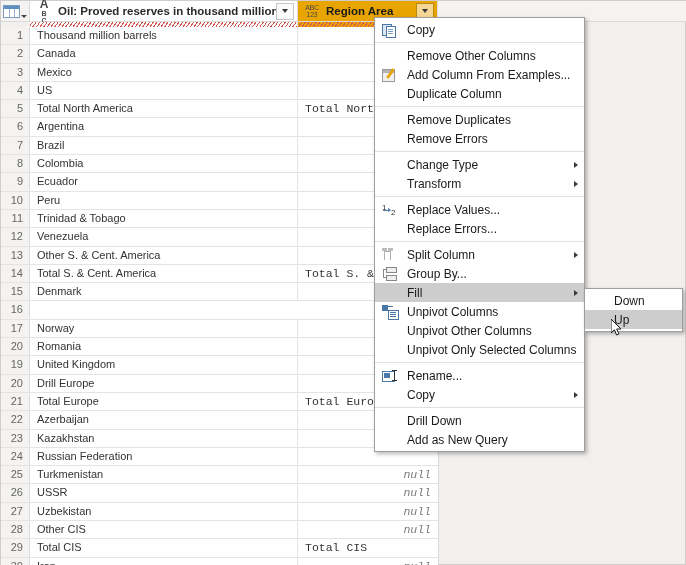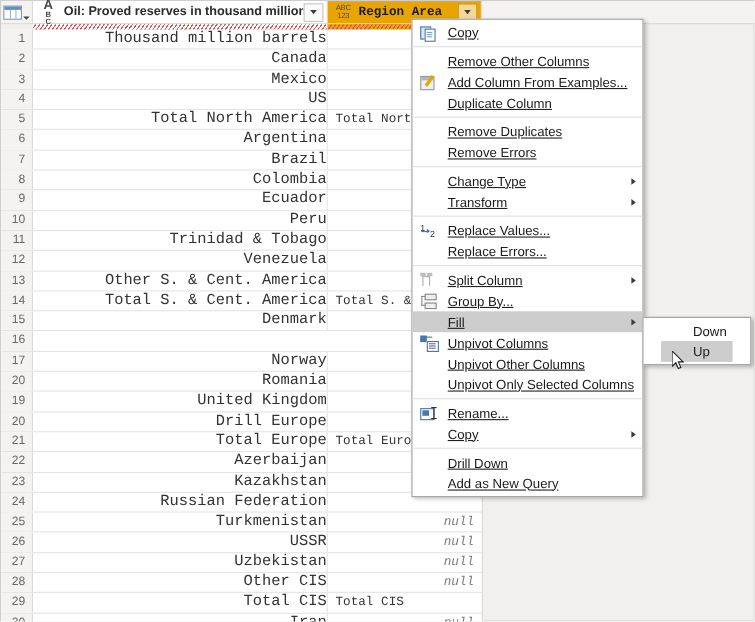--- a/index.html
+++ b/index.html
@@ -69,21 +69,21 @@
   .hdr-title {
     flex: 1;
     white-space: nowrap;
     overflow: hidden;
     font-weight: bold;
     color: #2b2b2b;
     font-size: 11.5px;
     padding-left: 4px;
   }
   #hdr-col1 .hdr-title { font-weight: bold; }
-  #hdr-col2 .hdr-title { color: #1c1c1c; font-family: Liberation Mono, monospace; }
+  #hdr-col2 .hdr-title { color: #1c1c1c; }
 
   
   .type-icon {
     width: 20px;
     height: 16px;
     flex: 0 0 auto;
     display: flex;
     flex-direction: column;
     justify-content: center;
     align-items: center;
@@ -198,29 +198,28 @@
     background: #f5f3f1;
     height: 100%;
     line-height: 17.3px;
     border-right: 1px solid #dcdad8;
   }
   .cell-a {
     width: 268px;
     flex: 0 0 268px;
     box-sizing: border-box;
     padding-left: 7px;
-    font-family: Liberation Mono, monospace;
-    font-size: 14px;
+    font-family: Liberation Sans, sans-serif;
+    font-size: 11px;
     color: #333;
     white-space: nowrap;
     overflow: hidden;
     border-right: 1px solid #e6e4e2;
     height: 100%;
     line-height: 17.3px;
-    text-align: right;
   }
   .cell-b {
     width: 140px;
     flex: 0 0 140px;
     box-sizing: border-box;
     padding-left: 7px;
     padding-right: 7px;
     font-family: "Liberation Mono", monospace;
     font-size: 11.5px;
     color: #333;
@@ -240,21 +239,20 @@
     position: absolute;
     left: 373px;
     top: 16px;
     width: 211px;
     background: #ffffff;
     border: 1px solid #9e9e9e;
     box-shadow: 2px 2px 4px rgba(0,0,0,0.28);
     padding: 2px 0;
     box-sizing: border-box;
     z-index: 40;
-    text-decoration: underline;
   }
   .mi {
     height: 19px;
     display: flex;
     align-items: center;
     position: relative;
     font-size: 12px;
     color: #1a1a1a;
     cursor: default;
   }
@@ -338,21 +336,21 @@
 
   
   #fill-submenu {
     position: absolute;
     left: 583px;
     top: 287px;
     width: 99px;
     background: #ffffff;
     border: 1px solid #9e9e9e;
     box-shadow: 2px 2px 4px rgba(0,0,0,0.28);
-    padding: 2px 16px;
+    padding: 2px 0;
     box-sizing: border-box;
     z-index: 60;
   }
   #fill-submenu .mi { padding-left: 0; }
   #fill-submenu .mi .mi-label { padding-left: 29px; }
 
   
   #cursor {
     position: absolute;
     left: 610px;

